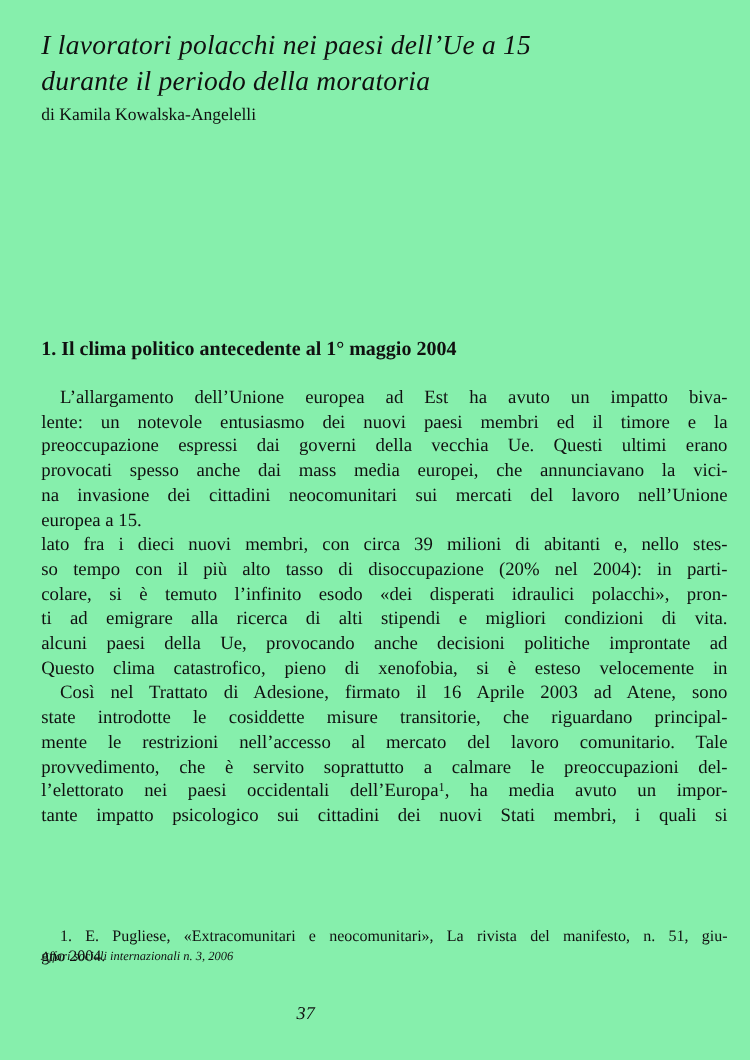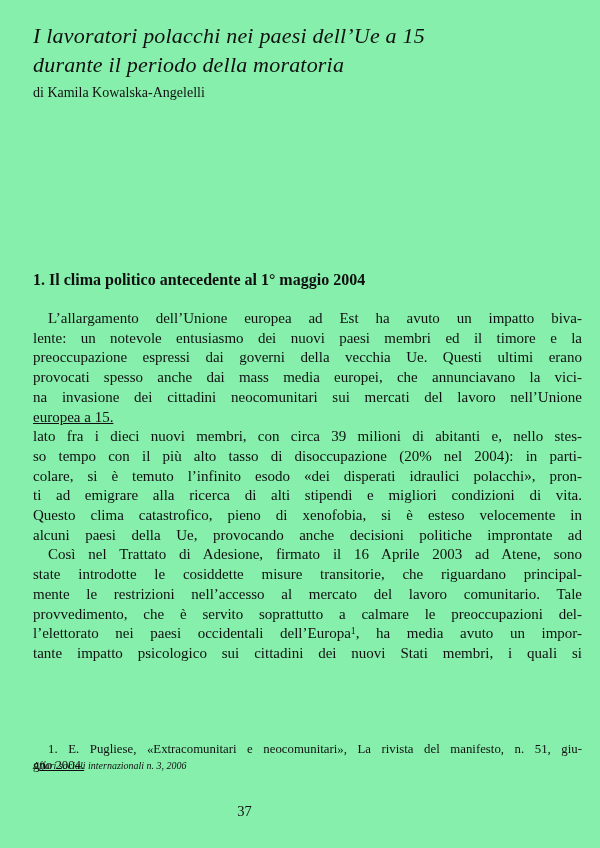--- a/index.html
+++ b/index.html
@@ -51,21 +51,21 @@
     width: 549px;
     font-size: 15px;
   }
   .tline {
     line-height: 19.7px;
     text-align: justify;
     text-align-last: justify;
     text-justify: inter-word;
     white-space: normal;
   }
-  .tline.last { text-align-last: left; text-decoration: underline; }
+  .tline.last { text-align-last: left; }
   .tline.first { text-indent: 15px; }
   .it { }
   sup {
     font-size: 0.65em;
     line-height: 0;
     vertical-align: baseline;
     position: relative;
     top: -0.45em;
   }
   .footnote {
@@ -83,20 +83,21 @@
     width: 549px;
     font-style: italic;
     font-size: 10px;
     line-height: 18px;
   }
   .page-number {
     left: 0;
     top: 802px;
     width: 489px;
     text-align: center;
+    font-style: italic;
     font-size: 14.5px;
     line-height: 18px;
   }
 </style>
 </head>
 <body>
 
 <div class="page">
 
   <h1 class="abs article-title">
@@ -112,22 +113,22 @@
       <div class="tline first"><span>L’allargamento dell’Unione europea ad Est ha avuto un impatto biva-</span></div>
       <div class="tline"><span>lente: un notevole entusiasmo dei nuovi paesi membri ed il timore e la</span></div>
       <div class="tline"><span>preoccupazione espressi dai governi della vecchia Ue. Questi ultimi erano</span></div>
       <div class="tline"><span>provocati spesso anche dai </span><span class="it">mass media</span><span> europei, che annunciavano la vici-</span></div>
       <div class="tline"><span>na invasione dei cittadini neocomunitari sui mercati del lavoro nell’Unione</span></div>
       <div class="tline last"><span>europea a 15.</span></div>
       <div class="tline"><span>lato fra i dieci nuovi membri, con circa 39 milioni di abitanti e, nello stes-</span></div>
       <div class="tline"><span>so tempo con il più alto tasso di disoccupazione (20% nel 2004): in parti-</span></div>
       <div class="tline"><span>colare, si è temuto l’infinito esodo «dei disperati idraulici polacchi», pron-</span></div>
       <div class="tline"><span>ti ad emigrare alla ricerca di alti stipendi e migliori condizioni di vita.</span></div>
+      <div class="tline"><span>alcuni paesi della Ue, provocando anche decisioni politiche improntate ad</span></div>
       <div class="tline"><span>Questo clima catastrofico, pieno di xenofobia, si è esteso velocemente in</span></div>
-      <div class="tline"><span>alcuni paesi della Ue, provocando anche decisioni politiche improntate ad</span></div>
       <div class="tline first"><span>Così nel Trattato di Adesione, firmato il 16 Aprile 2003 ad Atene, sono</span></div>
       <div class="tline"><span>state introdotte le cosiddette misure transitorie, che riguardano principal-</span></div>
       <div class="tline"><span>mente le restrizioni nell’accesso al mercato del lavoro comunitario. Tale</span></div>
       <div class="tline"><span>provvedimento, che è servito soprattutto a calmare le preoccupazioni del-</span></div>
       <div class="tline"><span>l’elettorato nei paesi occidentali dell’Europa</span><sup>1</sup><span>, ha media avuto un impor-</span></div>
       <div class="tline"><span>tante impatto psicologico sui cittadini dei nuovi Stati membri, i quali si</span></div>
     </div>
 
   <div class="abs footnote" id="footnote">
       <div class="tline first"><span>1. E. Pugliese, «Extracomunitari e neocomunitari», </span><span class="it">La rivista del manifesto</span><span>, n. 51, giu-</span></div>

